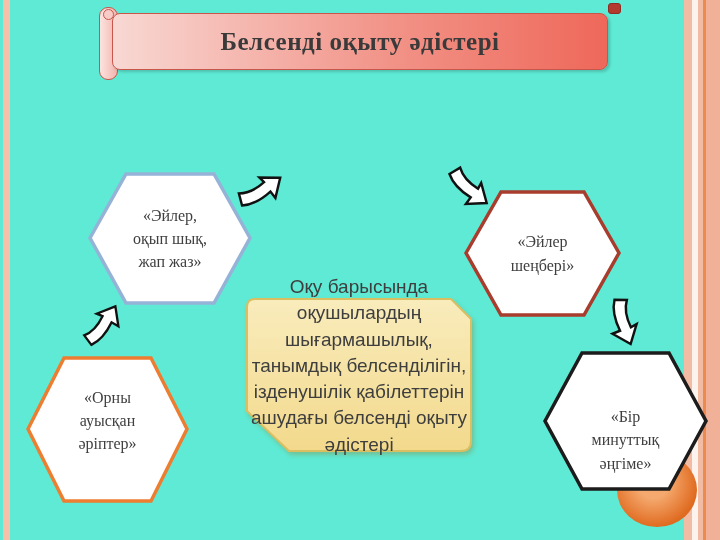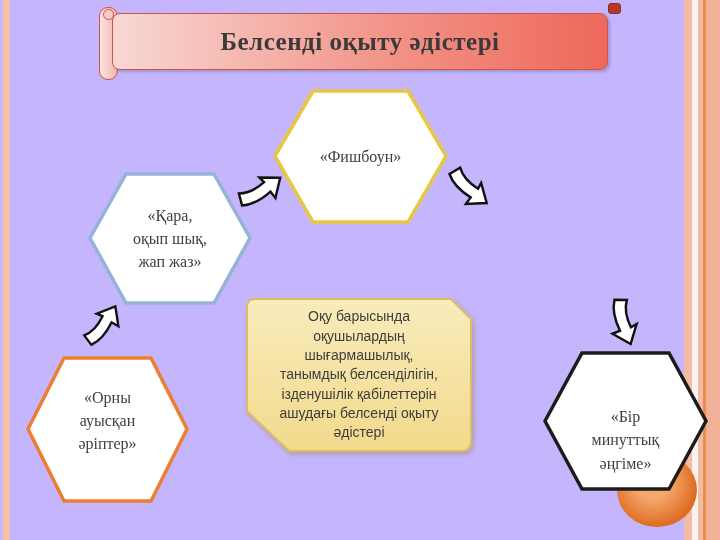--- a/index.html
+++ b/index.html
@@ -1,16 +1,16 @@
 <!DOCTYPE html>
 <html><head>
 <meta charset="utf-8">
 <style>
   html,body{margin:0;padding:0;background:#fff;}
-  .slide{position:relative;width:720px;height:540px;background:#c4b5fd;overflow:hidden;
+  .slide{position:relative;width:720px;height:540px;background:#5eead4;overflow:hidden;
          font-family:"Liberation Serif",serif;}
 
   
   .left-stripe{position:absolute;left:3px;top:0;width:7px;height:540px;background:#F7C0A9;}
   .right-bar{position:absolute;right:0;top:0;width:36px;height:540px;
     background:linear-gradient(to right,
       #F2BBA3 0px,#F2BBA3 8px,
       #FDF3EE 8px,#FDF3EE 14px,
       #F2BBA3 14px,#F2BBA3 19px,
       #ED8A50 19px,#ED8A50 22px,
@@ -38,57 +38,58 @@
   .hex-label{position:absolute;inset:0;display:flex;align-items:center;justify-content:center;
     text-align:center;white-space:pre-line;color:#3F3F3F;font-size:16px;line-height:1.45;}
 
   
   .arrow{position:absolute;}
   .arrow svg{display:block;overflow:visible;}
 
   
   .note{position:absolute;left:245px;top:297px;width:228px;height:156px;
     filter:drop-shadow(2px 3px 2px rgba(150,120,40,0.35));}
-  .note-text{position:absolute;left:250px;top:302px;width:218px;height:146px;
+  .note-text{position:absolute;left:250px;top:293px;width:218px;height:146px;
     display:flex;align-items:center;justify-content:center;text-align:center;
     white-space:pre-line;font-family:"Liberation Sans",sans-serif;
-    font-size:14px;line-height:1.38;color:#3E3E3E;}
+    font-size:19px;line-height:1.38;color:#3E3E3E;}
 </style>
 </head>
 <body>
 
 <div class="slide">
 
   <div class="left-stripe"></div>
   <div class="right-bar"></div>
   <div class="corner-circle"></div>
 
   <div class="banner-roll"></div>
   <div class="banner-spiral"></div>
   <div class="banner-curl"></div>
   <div class="banner-panel">
     <h1 class="slide-title">Белсенді оқыту әдістері</h1>
   </div>
 
-  <div class="hex" style="left:273px;top:89px;width:175px;height:135px;">
-    <svg width="175" height="135" viewBox="0 0 175 135">
-      <polygon points="2,67 40,2 135,2 173,67 135,133 40,133" fill="#FFFFFF" stroke-width="3.5" stroke="#E8C63F"></polygon>
-    </svg>
-    <div class="hex-label">«Фишбоун»</div>
-  </div>
 
   <div class="hex" style="left:88px;top:172px;width:164px;height:133px;">
     <svg width="164" height="133" viewBox="0 0 164 133">
       <polygon points="2,66 38,2 126,2 162,66 126,131 38,131" fill="#FFFFFF" stroke-width="3.5" stroke="#95B3D7"></polygon>
     </svg>
-    <div class="hex-label">«Қара,
+    <div class="hex-label">«Эйлер,
 оқып шық,
 жап жаз»</div>
   </div>
 
+  <div class="hex" style="left:464px;top:190px;width:157px;height:127px;">
+    <svg width="157" height="127" viewBox="0 0 157 127">
+      <polygon points="2,63 37,2 120,2 155,63 120,125 37,125" fill="#FFFFFF" stroke-width="3.5" stroke="#A93D2D"></polygon>
+    </svg>
+    <div class="hex-label">«Эйлер
+шеңбері»</div>
+  </div>
 
   <div class="hex" style="left:26px;top:356px;width:163px;height:129px;">
     <svg width="163" height="147" viewBox="0 0 163 147">
       <polygon points="2,73 38,2 125,2 161,73 125,145 38,145" fill="#FFFFFF" stroke-width="3.5" stroke="#ED7D31"></polygon>
     </svg>
     <div class="hex-label">«Орны
 ауысқан
 әріптер»</div>
   </div>
 

